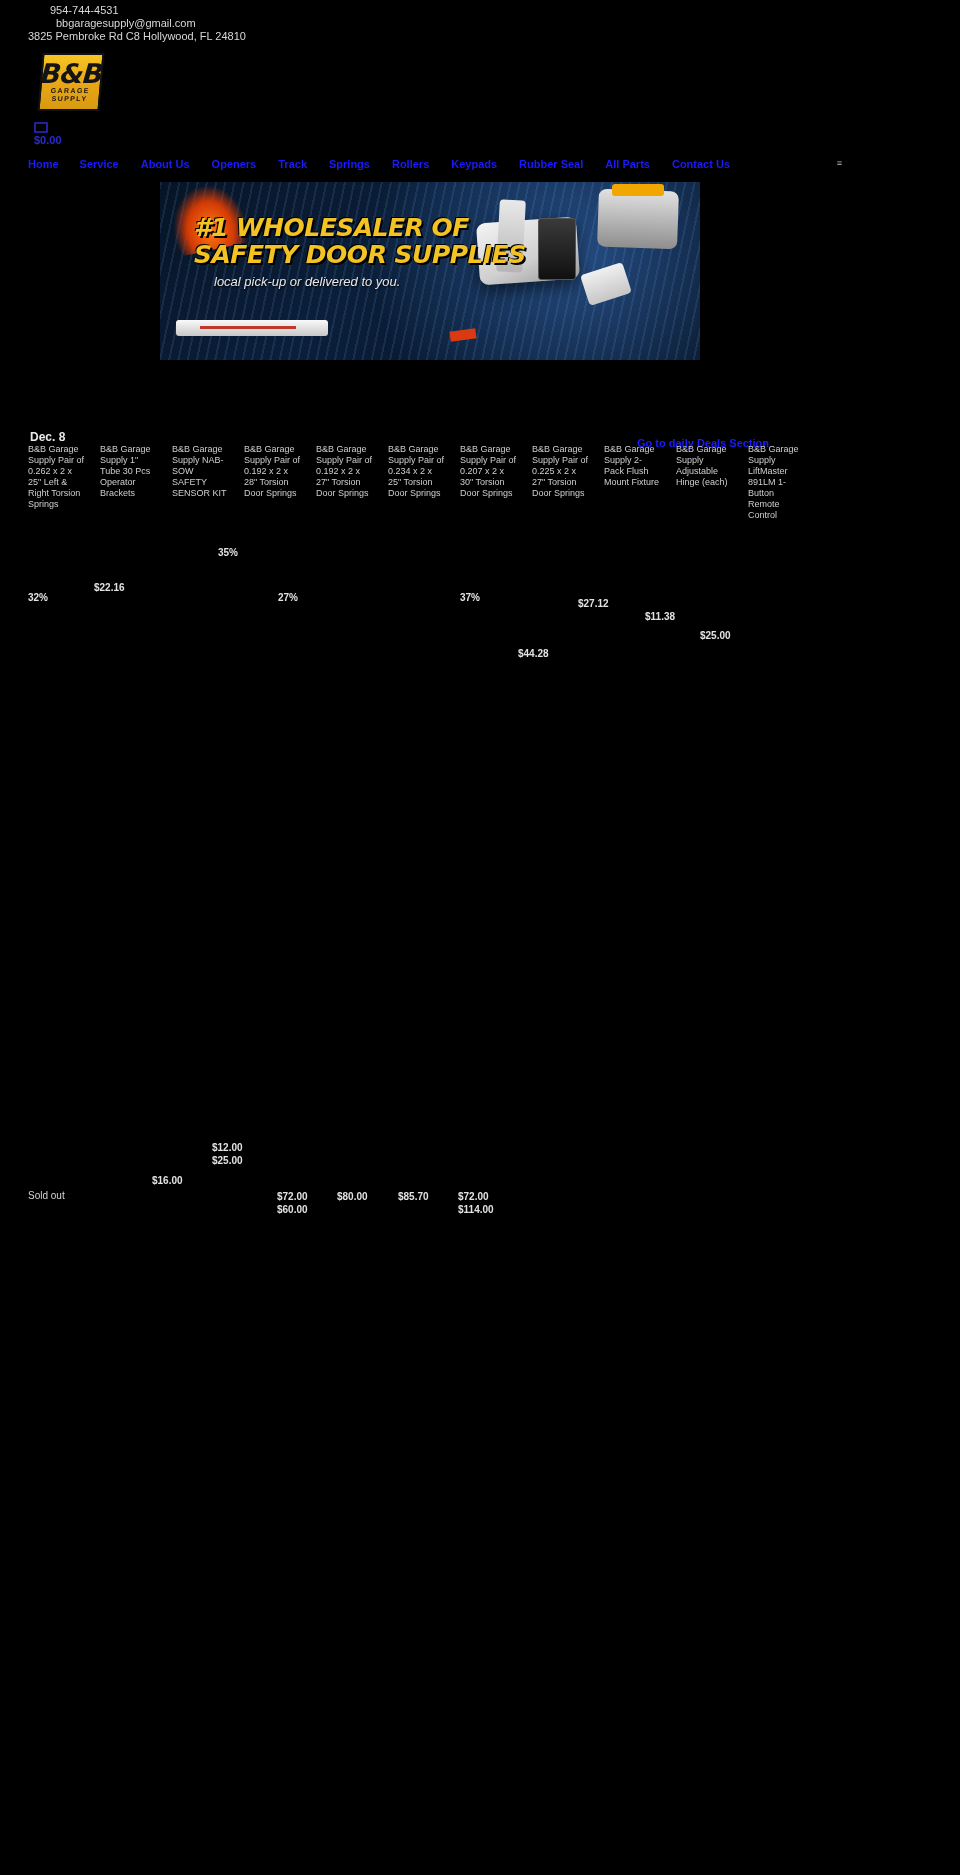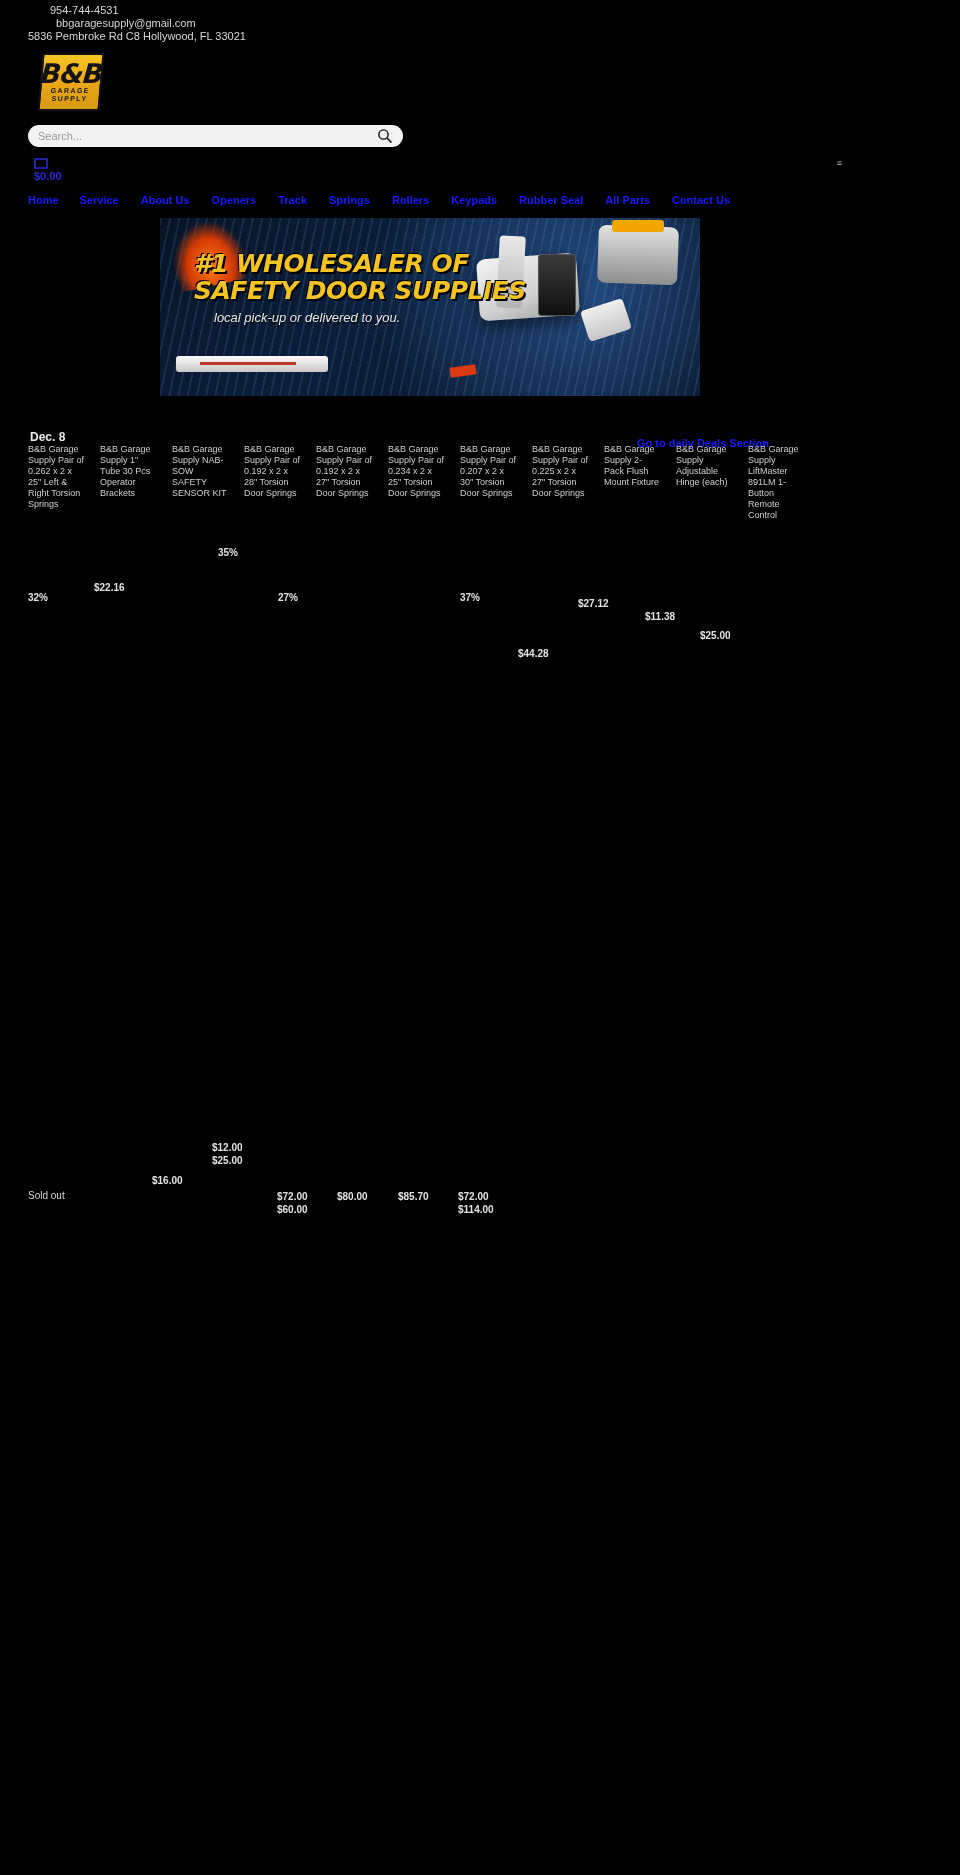--- a/index.html
+++ b/index.html
@@ -174,42 +174,31 @@
   .soldout { position: absolute; left: 28px; top: 1190px; font-size: 10px; color: #d6d6d6; }
 </style>
 </head>
 <body>
 
 <div class="page">
 
   <div class="contactbar">
     <div class="line c-phone">954-744-4531</div>
     <div class="line c-email">bbgaragesupply@gmail.com</div>
-    <div class="line c-addr">5836 Pembroke Rd C8 Hollywood, FL 33021</div>
+    <div class="line c-addr">3825 Pembroke Rd C8 Hollywood, FL 24810</div>
   </div>
 
   <div class="logo-wrap">
     <div class="logo-plate">
       <div class="logo-bb">B&amp;B</div>
       <div class="logo-sub1">GARAGE</div>
       <div class="logo-sub2">SUPPLY</div>
     </div>
   </div>
 
-  <div class="search-row">
-    <div class="search-box">
-      <input class="search-input" type="text" placeholder="Search..." style="">
-      <span class="search-icon">
-        <svg viewBox="0 0 16 16" width="16" height="16">
-          <circle cx="6.5" cy="6.5" r="4.6" fill="none" stroke="#111" stroke-width="1.4"></circle>
-          <line x1="10" y1="10" x2="14.5" y2="14.5" stroke="#111" stroke-width="1.6"></line>
-        </svg>
-      </span>
-    </div>
-  </div>
 
   <div class="cart-row">
     <span class="cart-icon">
       <svg viewBox="0 0 14 12" width="14" height="12">
         <path d="M1 2 h12 v9 h-12 z" fill="none" stroke="#2a2ad0" stroke-width="1.6"></path>
       </svg>
     </span>
     <div class="cart-total">$0.00</div>
   </div>
 

